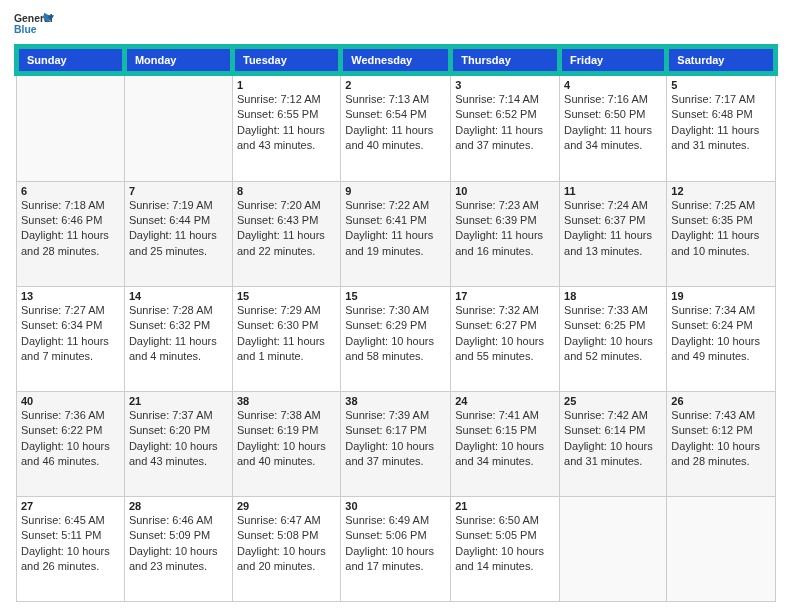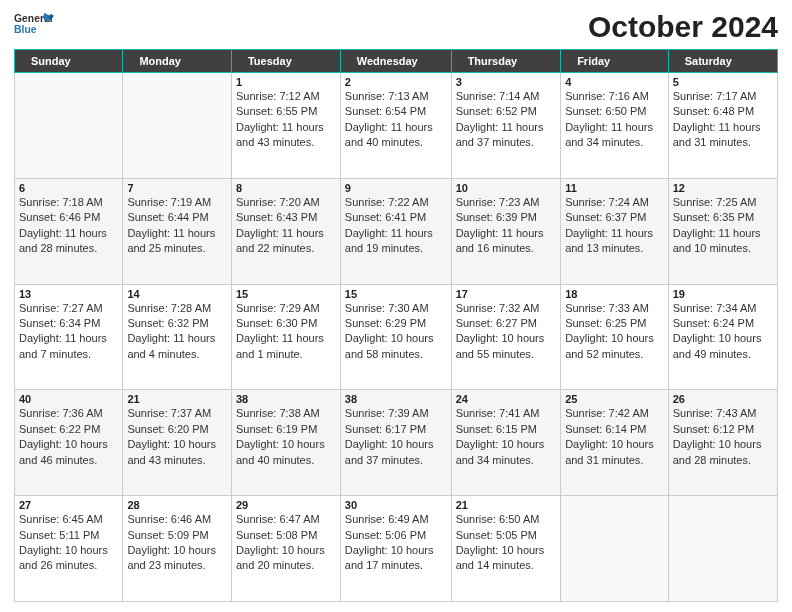--- a/index.html
+++ b/index.html
@@ -50,27 +50,27 @@
       font-size: 14px;
       font-weight: normal;
       color: #444;
     }
     table {
       width: 100%;
       border-collapse: collapse;
       flex: 1;
     }
     thead tr th {
-      background-color: #404040;
+      background-color: #1d4ed8;
       color: #fff;
       font-size: 11px;
       font-weight: bold;
-      padding: 5px 16px;
+      padding: 5px 8px;
       text-align: left;
-      border: 1px solid #14b8a6;
+      border: 5px solid #14b8a6;
     }
     tbody tr td {
       border: 1px solid #ccc;
       vertical-align: top;
       padding: 3px 4px;
       font-size: 9px;
       color: #222;
       width: 113px;
       background: #fff;
     }
@@ -102,21 +102,20 @@
       <div class="logo-line">
         <svg viewBox="0 0 50 32" xmlns="http://www.w3.org/2000/svg">
           <text x="0" y="14" font-size="13" font-weight="bold" fill="#333" font-family="Arial">General</text>
           <text x="0" y="27" font-size="13" font-weight="bold" fill="#2a7ab5" font-family="Arial">Blue</text>
           <polygon points="38,2 48,8 42,14 36,8" fill="#2a7ab5"></polygon>
           <polygon points="42,5 50,5 46,12" fill="#1a5a8a"></polygon>
         </svg>
       </div>
     </div>
     <div class="title-block">
-      <h1>October 2024</h1>
     </div>
   </div>
 
   <table>
     <thead>
       <tr>
       <th>Sunday</th>
           <th>Monday</th>
           <th>Tuesday</th>
           <th>Wednesday</th>

